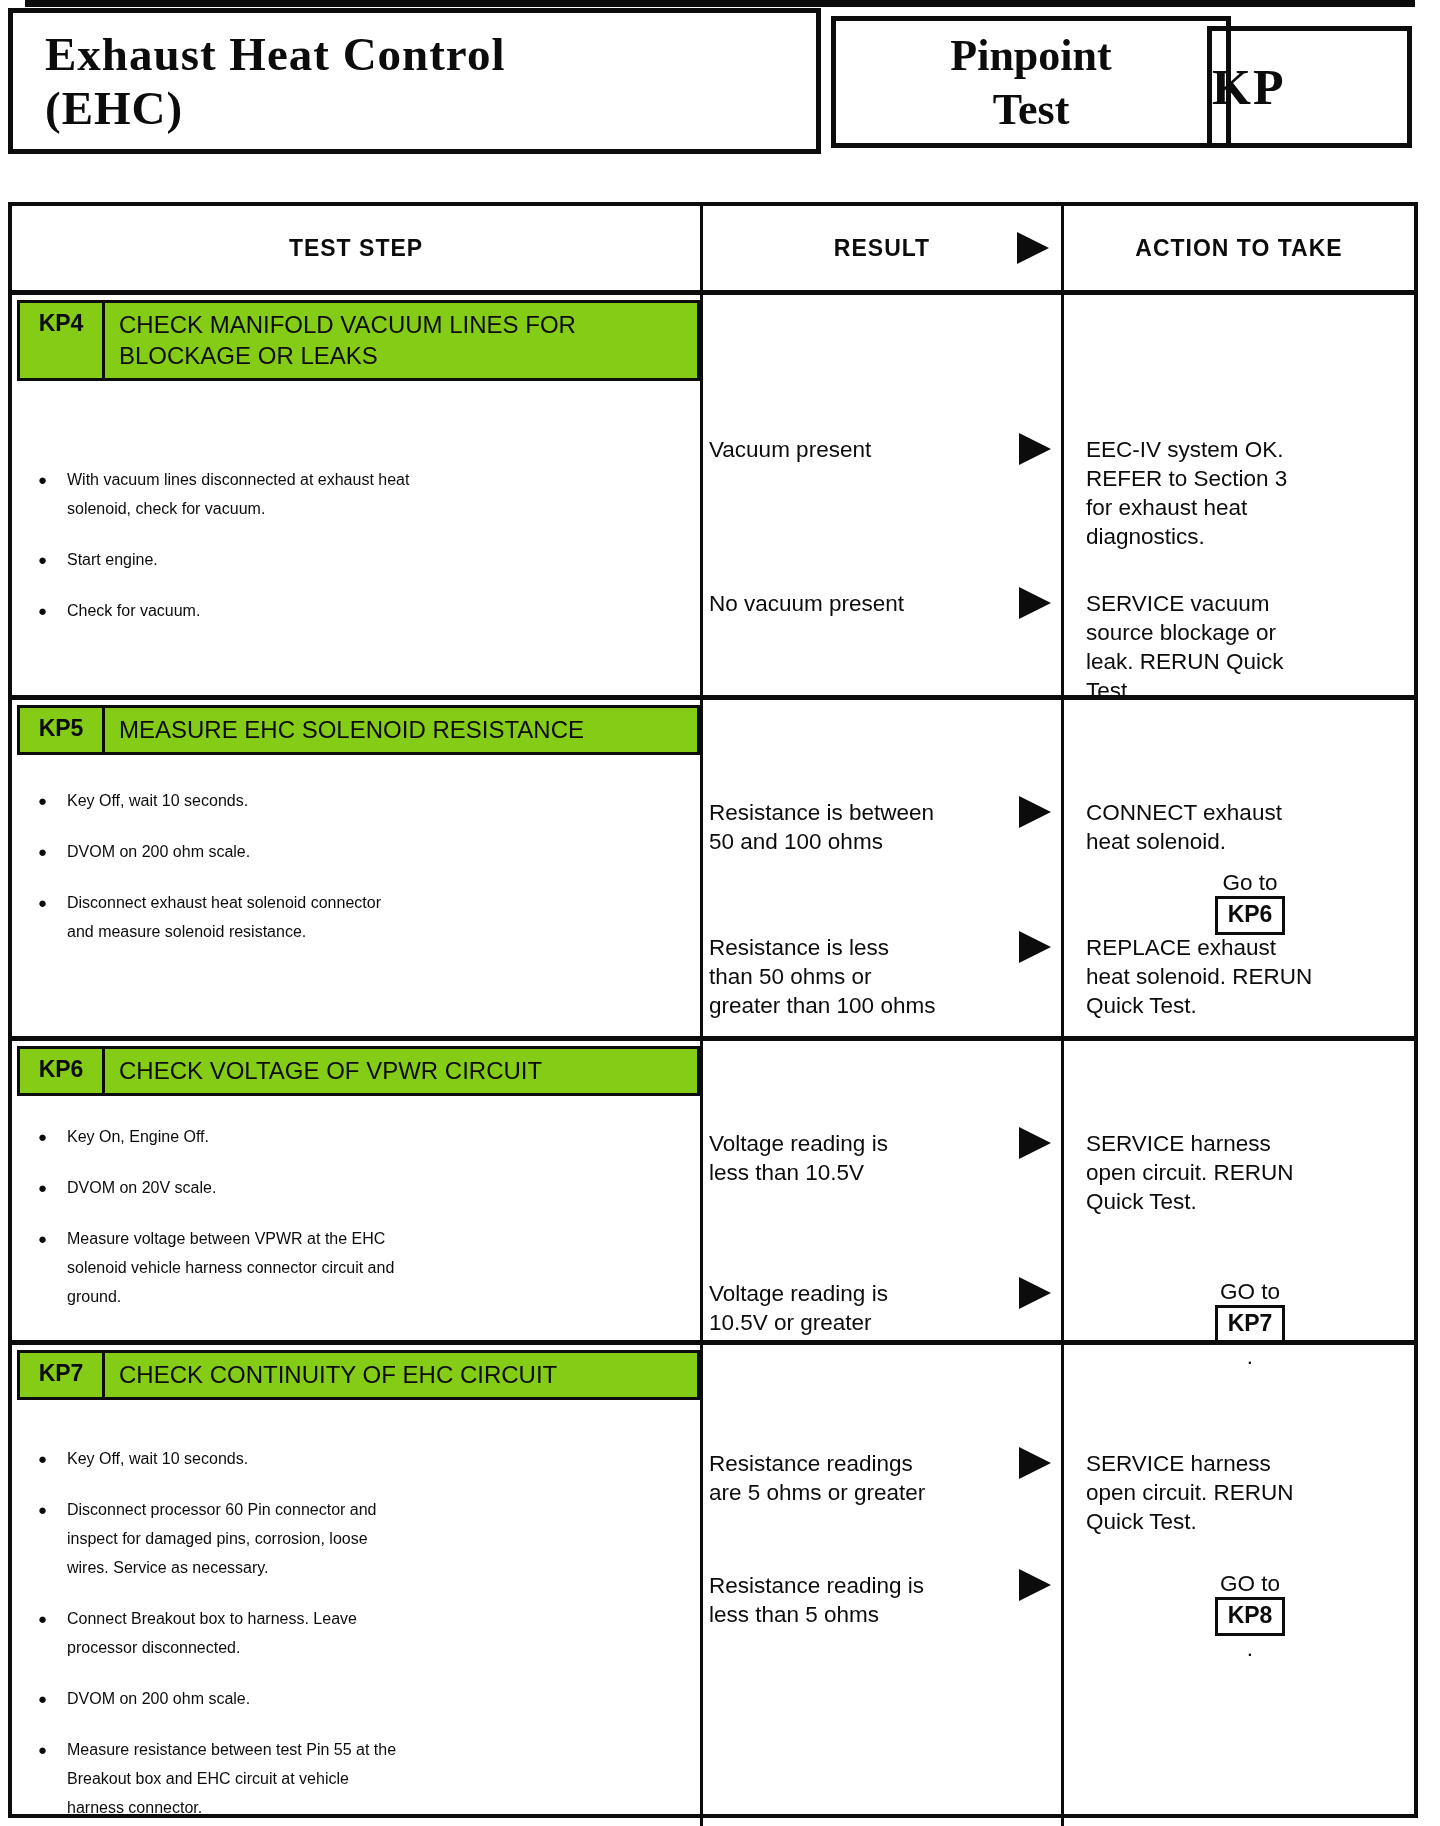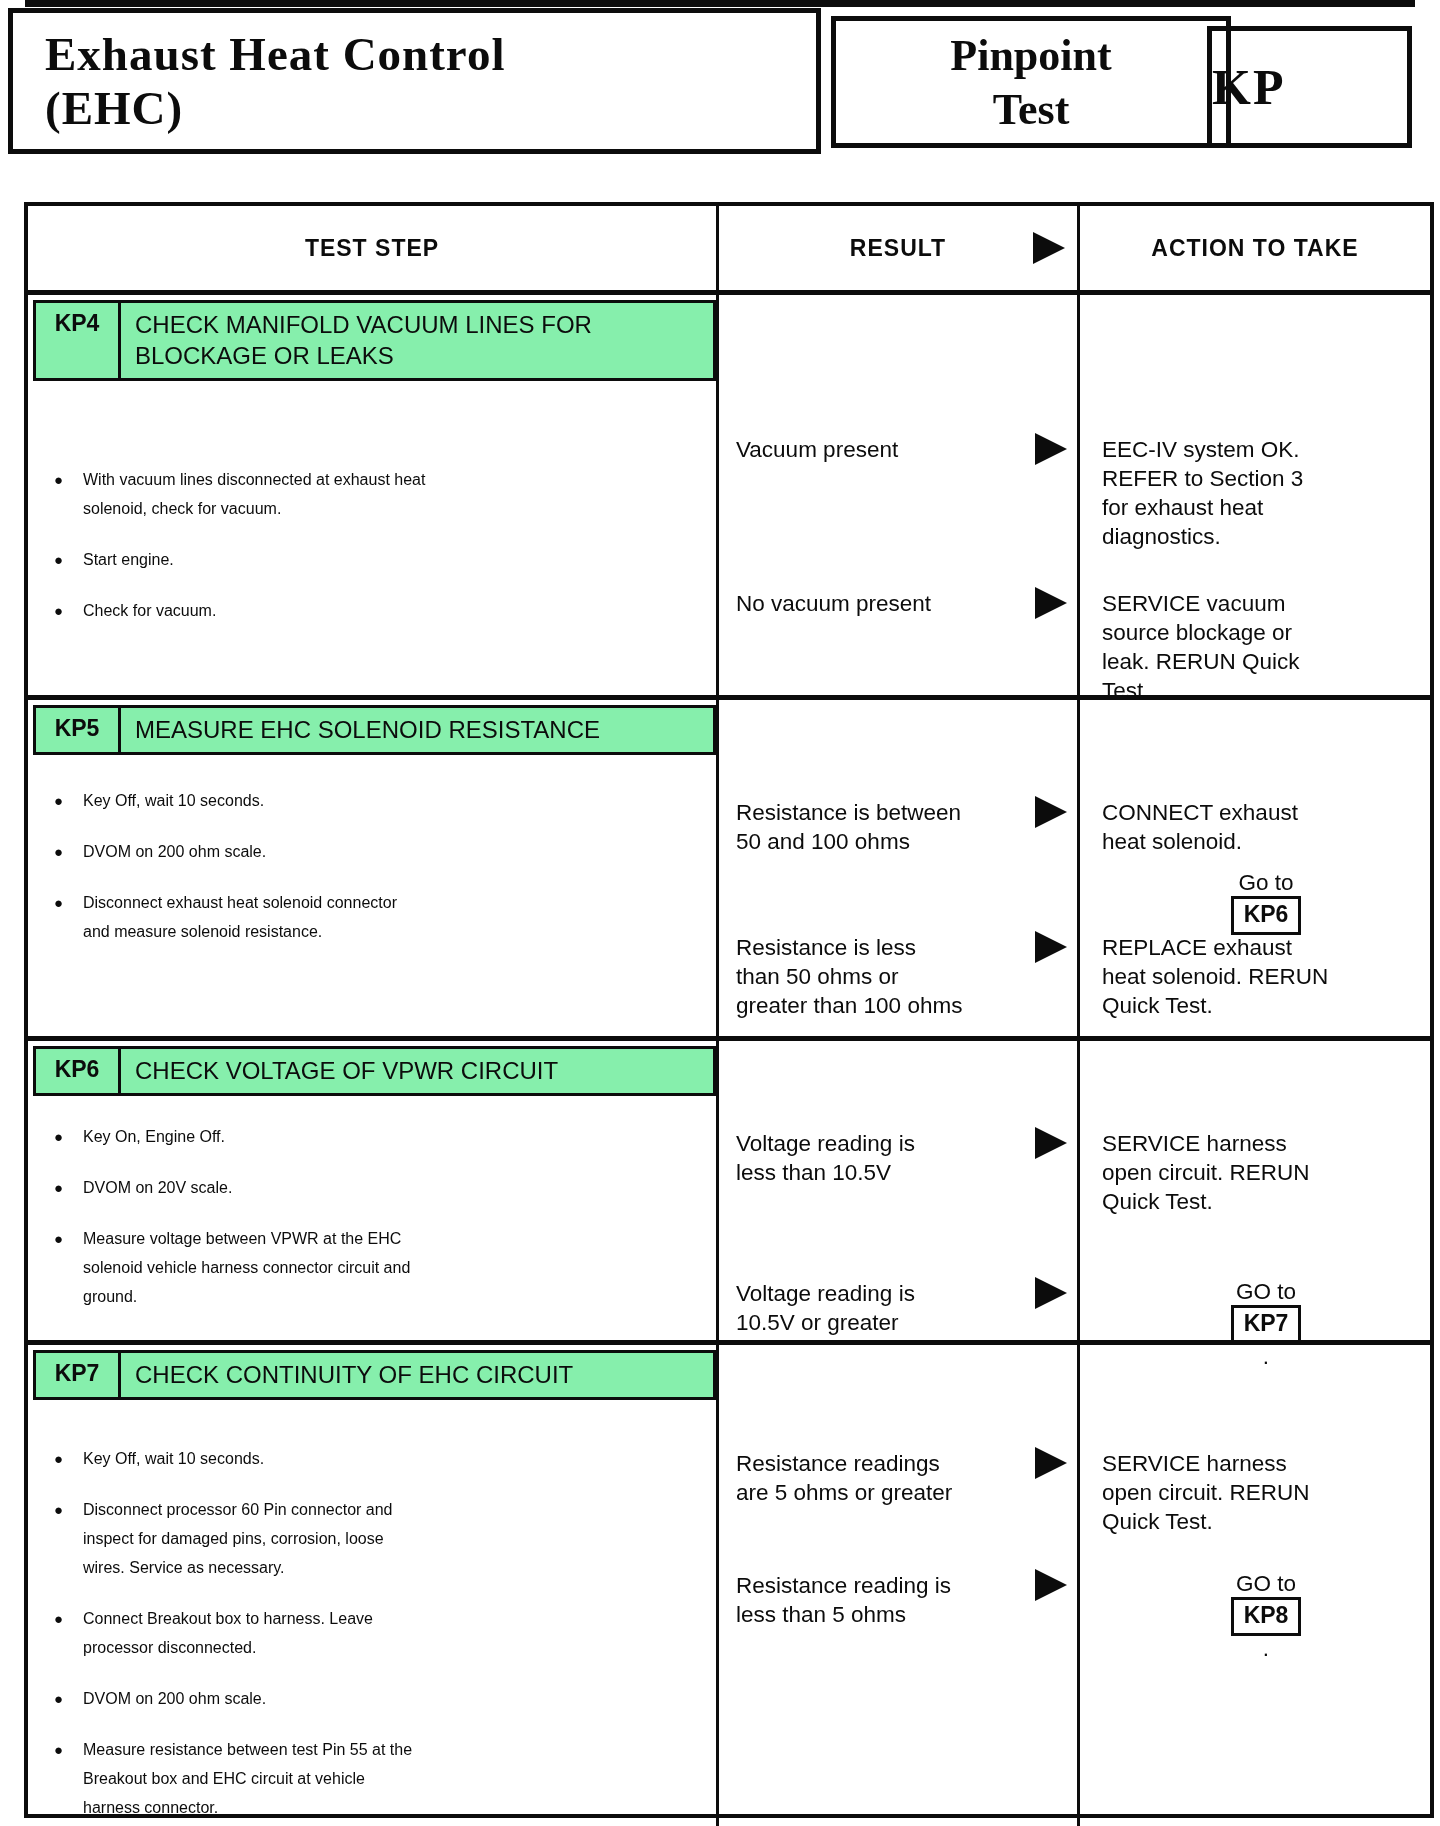--- a/index.html
+++ b/index.html
@@ -38,21 +38,20 @@
   }
 
   
   .tbl{
     position:absolute;left:8px;top:202px;width:1410px;height:1616px;
     border:4px solid #0c0c0c;box-sizing:border-box;
     display:grid;
     grid-template-columns:688px 361px 1fr;
     grid-template-rows:84px 405px 341px 304px auto;
     background:#fff;
-    margin-left:16px;
   }
   .cell{box-sizing:border-box;position:relative;}
   .c2,.c3{border-left:3px solid #0c0c0c;}
   .sec{border-top:5px solid #0c0c0c;}
 
   
   .colhdr{
     display:flex;align-items:center;justify-content:center;
     font-weight:bold;font-size:23px;letter-spacing:1px;
   }
@@ -62,21 +61,21 @@
     width:0;height:0;
     border-top:16px solid transparent;
     border-bottom:16px solid transparent;
     border-left:32px solid #0c0c0c;
   }
 
   
   .kpbox{
     display:flex;margin:5px 0 0 5px;
     border:3px solid #0c0c0c;box-sizing:border-box;
-    background:#86efac;
+    background:#84cc16;
   }
   .kplabel{
     width:82px;flex:0 0 82px;
     border-right:3px solid #0c0c0c;
     font-weight:bold;font-size:23px;
     text-align:center;padding-top:7px;
   }
   .kptitle{
     flex:1;
     font-size:24px;line-height:31px;
@@ -100,21 +99,21 @@
   .s0.c2 .b2,.s0.c3 .b2{top:294px;}
   .s1.c2 .b1,.s1.c3 .b1{top:98px;}
   .s1.c2 .b2,.s1.c3 .b2{top:233px;}
   .s2.c2 .b1,.s2.c3 .b1{top:88px;}
   .s2.c2 .b2,.s2.c3 .b2{top:238px;}
   .s3.c2 .b1,.s3.c3 .b1{top:104px;}
   .s3.c2 .b2,.s3.c3 .b2{top:226px;}
 
   .res-text{
     font-size:22.5px;line-height:29px;white-space:pre-line;
-    padding-left:17px;padding-right:72px;
+    padding-left:6px;padding-right:72px;
   }
   .res-arrow{position:absolute;right:10px;top:-2px;}
 
   .act-text{
     font-size:22.5px;line-height:29px;white-space:pre-line;
     padding-left:22px;padding-right:10px;
   }
   .goto-line{
     font-size:22.5px;padding-left:22px;margin-top:14px;
     display:flex;align-items:center;flex-direction:column;

